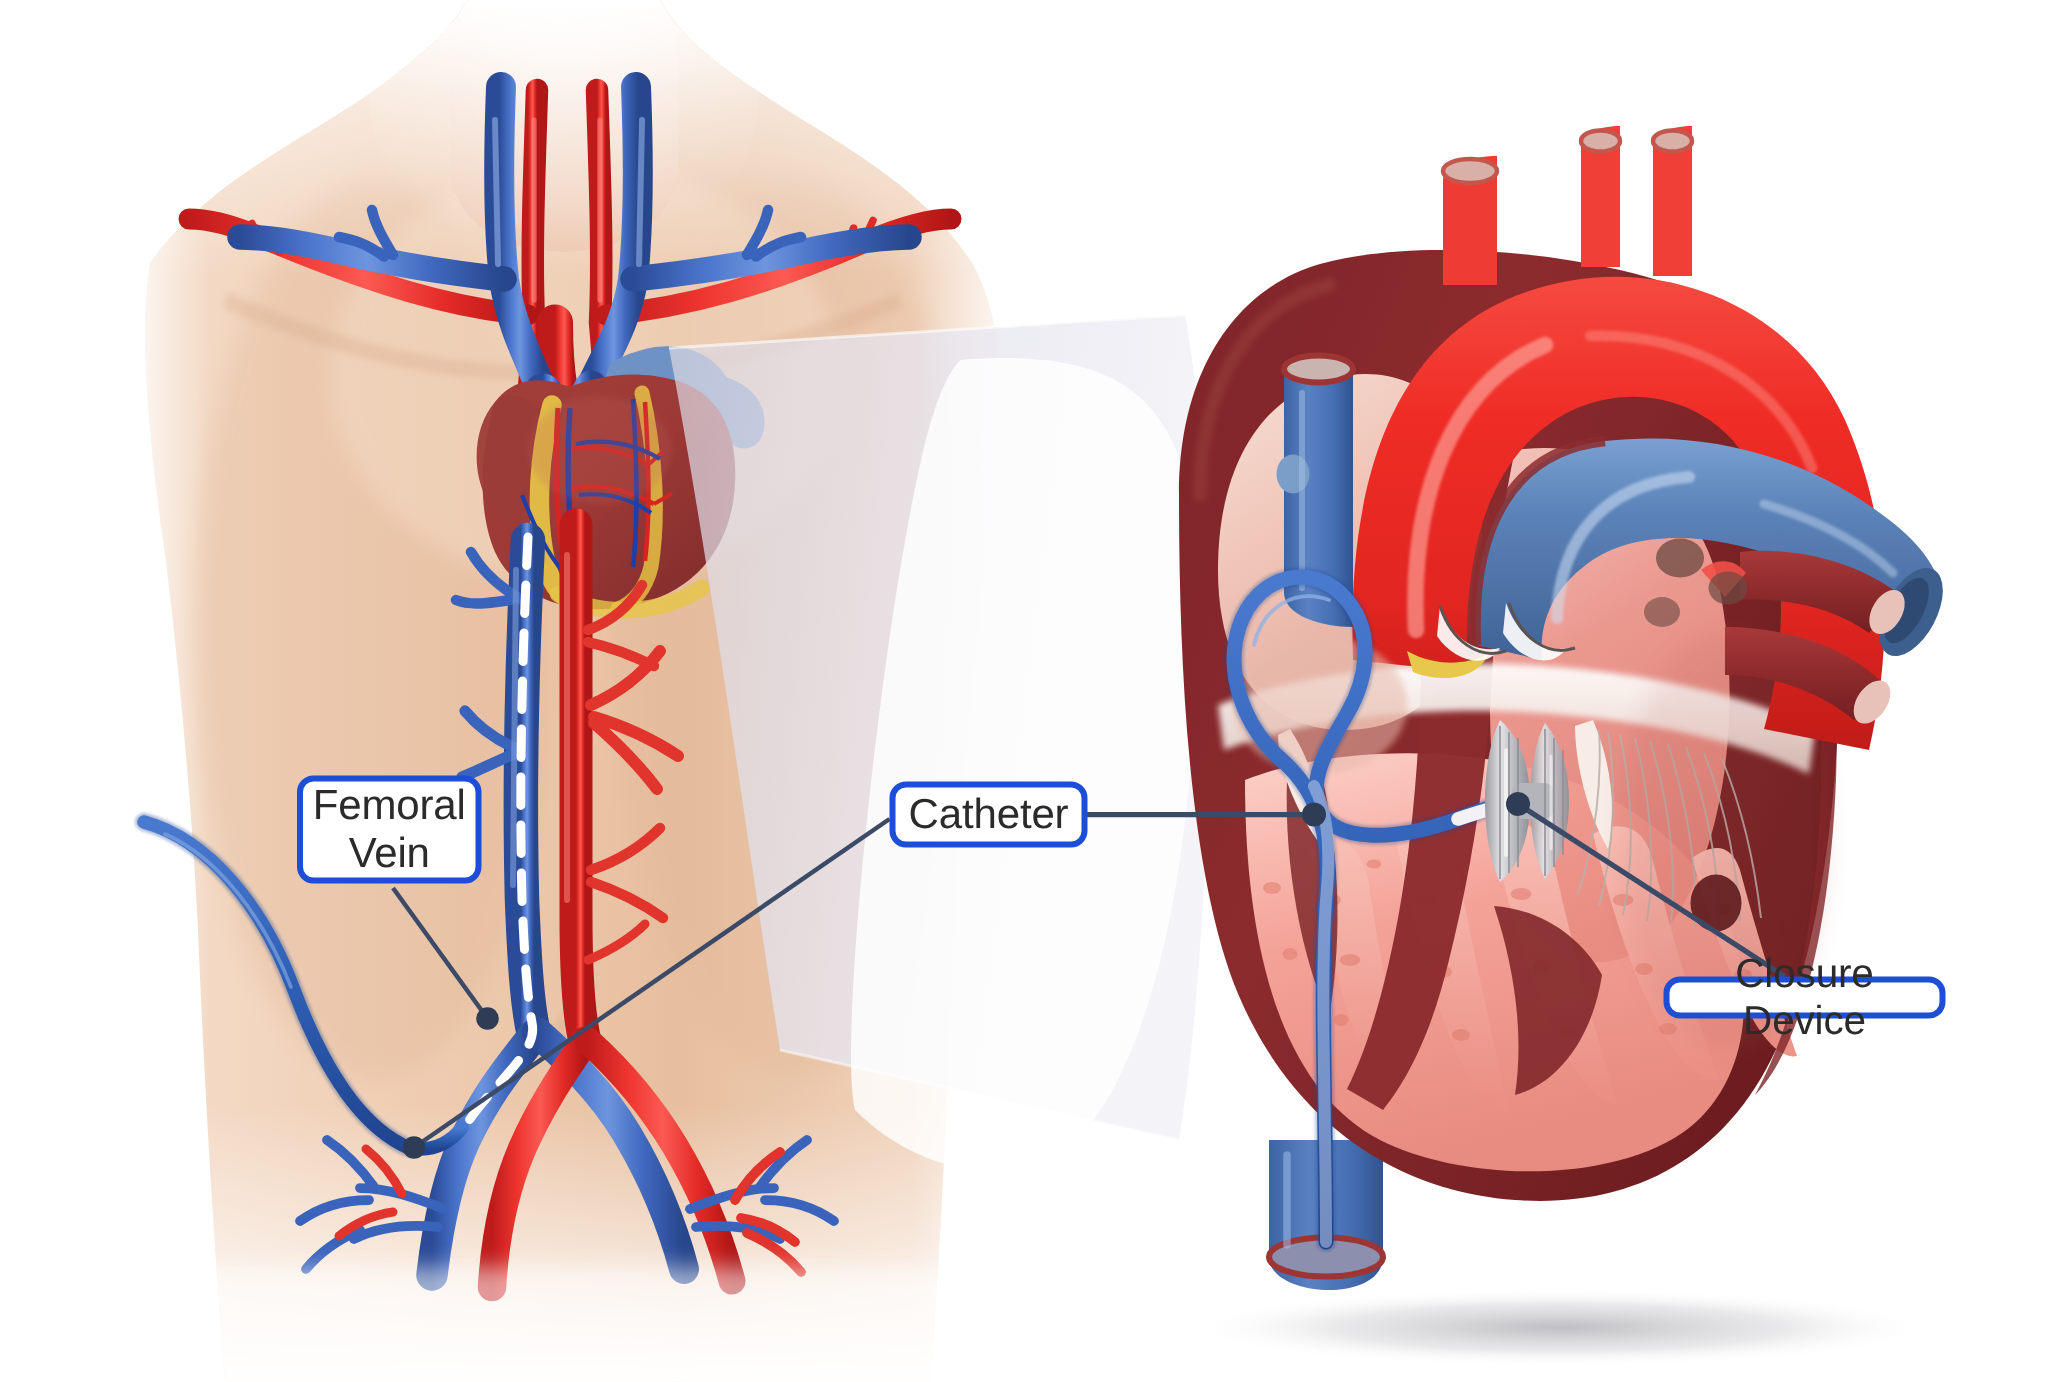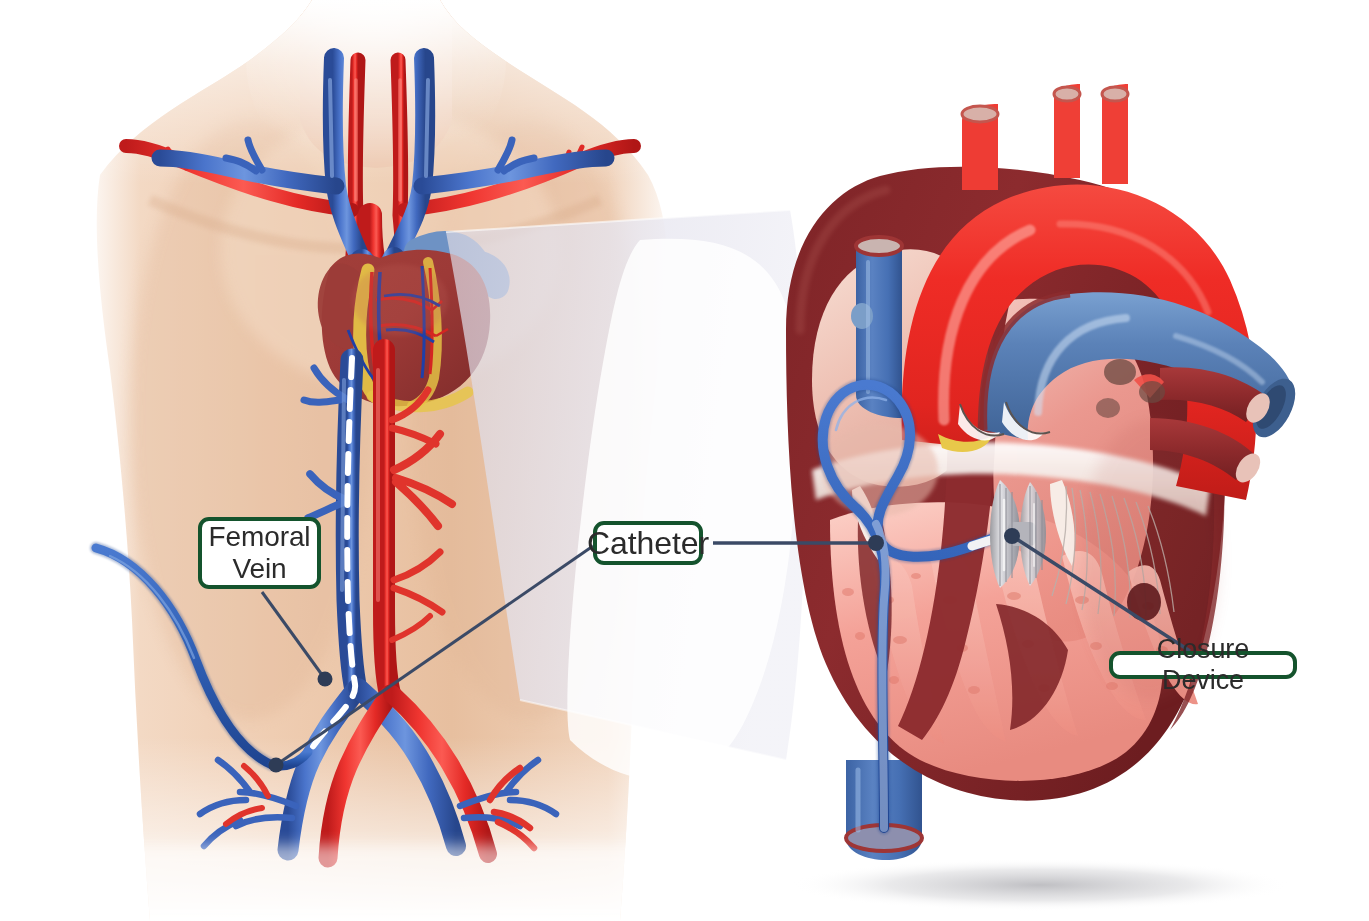--- a/index.html
+++ b/index.html
@@ -20,41 +20,41 @@
     left:0; top:0;
     width:1369px;
     height:921px;
   }
 
   
   .callout{
     position:absolute;
     box-sizing:border-box;
     background:#ffffff;
-    border:4px solid #14532d;
+    border:4px solid #1d4ed8;
     border-radius:11px;
     color:#2b2b2b;
     text-align:center;
     line-height:1.14;
     white-space:pre-line;
     display:flex;
     align-items:center;
     justify-content:center;
     letter-spacing:-0.1px;
     z-index:40;
   }
   #label-femoral-vein{
     left:198px; top:517px;
     width:123px; height:72px;
     font-size:28px;
   }
   #label-catheter{
     left:593px; top:521px;
-    width:110px; height:44px;
-    font-size:32px;
+    width:132px; height:44px;
+    font-size:28px;
   }
   #label-closure-device{
     left:1109px; top:651px;
     width:188px; height:28px;
     font-size:27px;
   }
 </style>
 </head>
 <body>
 

